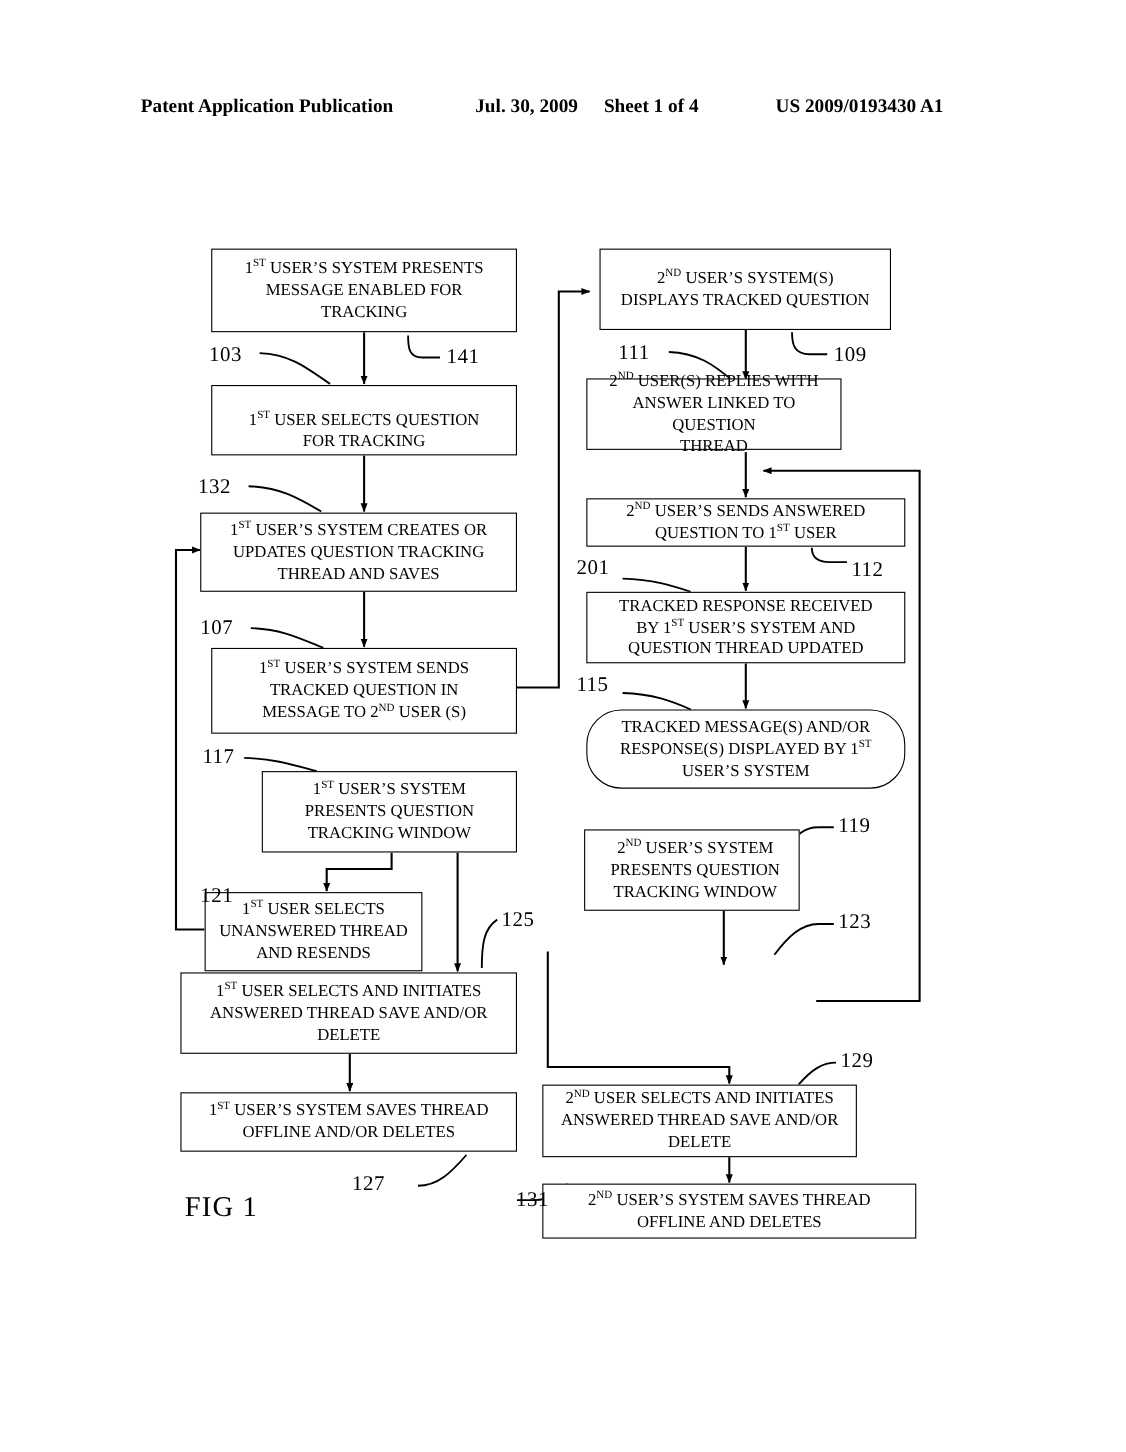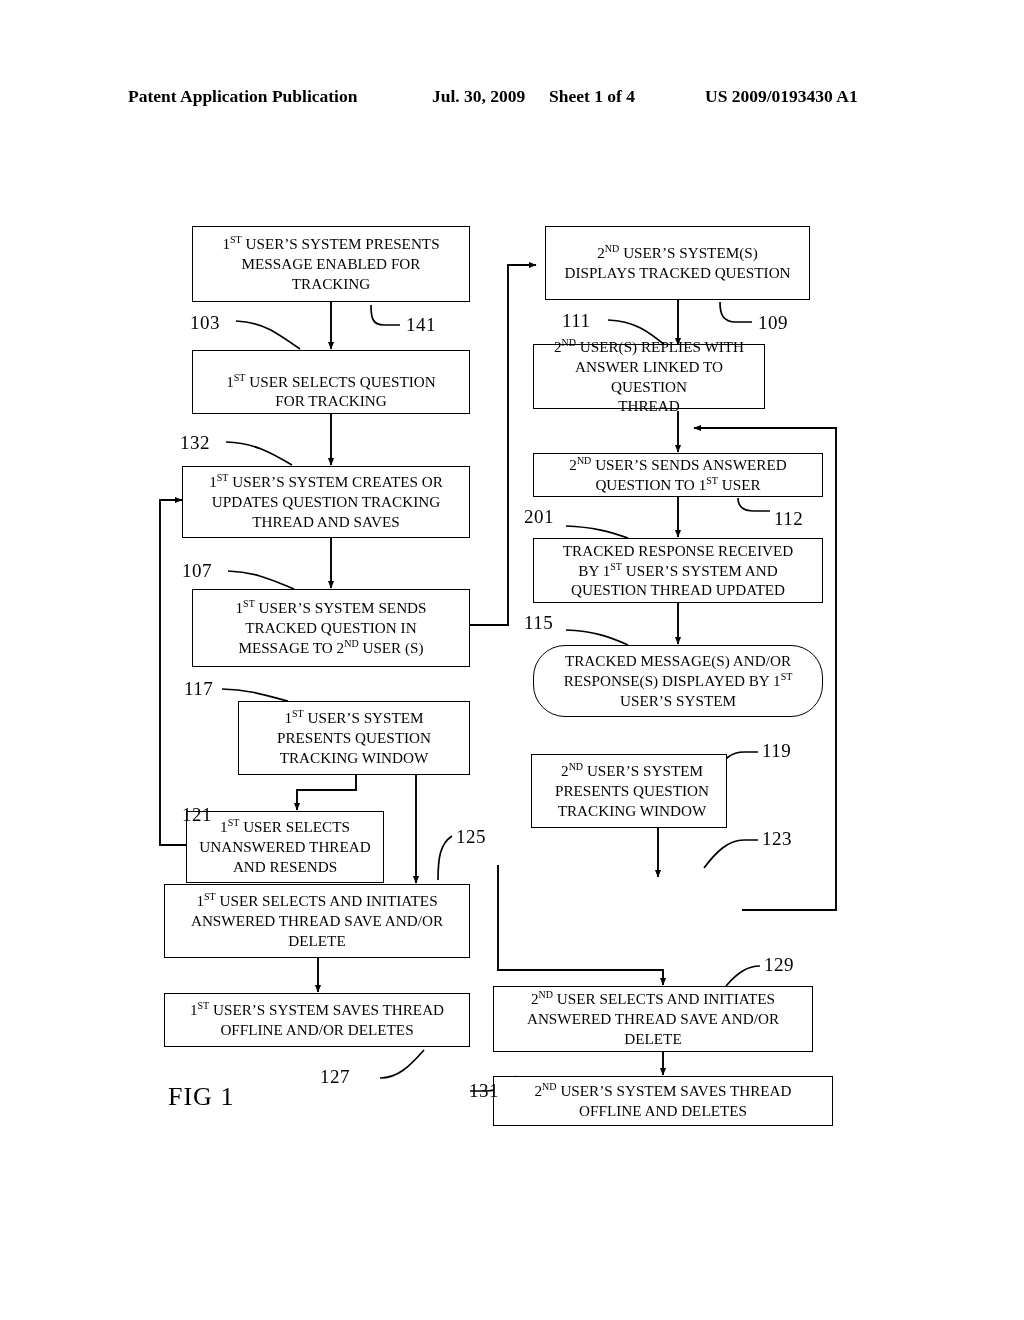--- a/index.html
+++ b/index.html
@@ -190,21 +190,21 @@
 
   <div class="node" style="left:533px; top:645px; width:290px; height:72px;border-radius:32px;">
     <span class="txt">TRACKED MESSAGE(S) AND/OR<br>RESPONSE(S)  DISPLAYED BY 1<sup>ST</sup><br>USER’S SYSTEM</span>
   </div>
 
   <div class="node" style="left:531px; top:754px; width:196px; height:74px;padding-left:11px;">
     <span class="txt">2<sup>ND</sup> USER’S SYSTEM<br>PRESENTS QUESTION<br>TRACKING WINDOW</span>
   </div>
 
 
-  <div class="node" style="left:493px; top:986px; width:320px; height:66px;">
+  <div class="node" style="left:493px; top:986px; width:286px; height:66px;">
     <span class="txt">2<sup>ND</sup> USER SELECTS AND INITIATES<br>ANSWERED THREAD SAVE AND/OR<br>DELETE</span>
   </div>
 
   <div class="node" style="left:493px; top:1076px; width:340px; height:50px;">
     <span class="txt">2<sup>ND</sup> USER’S SYSTEM SAVES THREAD<br>OFFLINE AND DELETES</span>
   </div>
 
   <svg id="leaders" style="position:absolute;top:0;left:0;width:1024px;height:1320px;z-index:2;pointer-events:none;" viewBox="0 0 1024 1320">
     <g stroke="#000" stroke-width="1.7" fill="none">
       <path d="M236,321 C262,322 276,332 300,349"></path>

